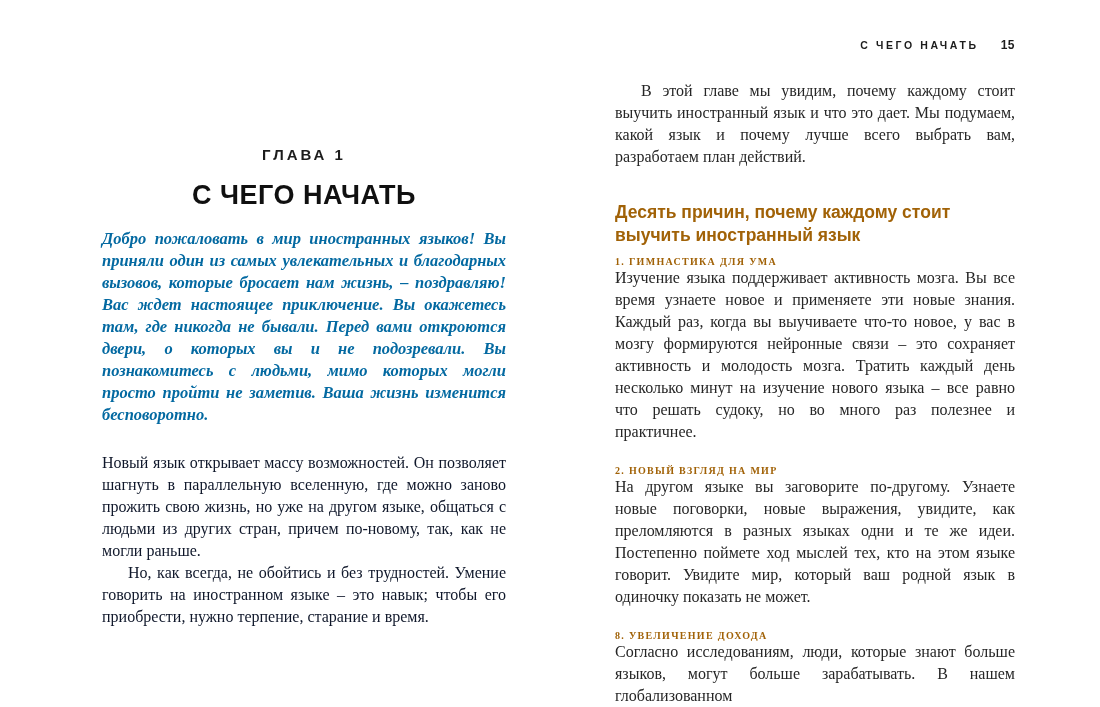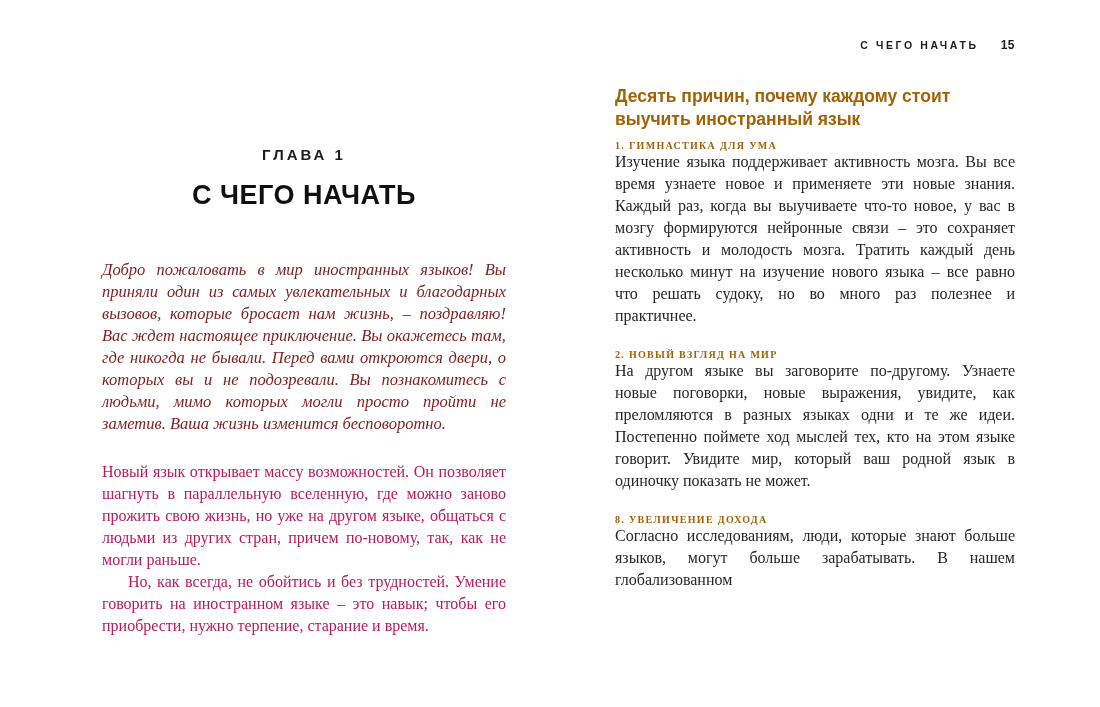--- a/index.html
+++ b/index.html
@@ -35,33 +35,34 @@
   .chapter-title {
     font-family: "Liberation Sans", sans-serif;
     font-weight: 800;
     font-size: 27px;
     letter-spacing: 0.5px;
     text-align: center;
     color: #101010;
     margin-top: 17px;
   }
   .epigraph {
-    margin-top: 48px;
+    margin-top: 17px;
     font-style: italic;
     font-size: 16.5px;
     line-height: 22px;
     text-align: justify;
-    color: #7f1d1d;
+    color: #0369a1;
+    font-weight: bold;
   }
   .body-block { margin-top: 26px; }
   .para {
     font-size: 16px;
     line-height: 22px;
     text-align: justify;
-    color: #be185d;
+    color: #0f172a;
   }
   .para.indent { text-indent: 26px; }
 
   
   .right-page {
     position: absolute;
     left: 615px;
     top: 38px;
     width: 400px;
   }
@@ -128,20 +129,21 @@
       <div class="para indent">Но, как всегда, не обойтись и без трудностей. Умение говорить на иностранном языке – это навык; чтобы его приобрести, нужно терпение, старание и время.</div>
     </div>
   </div>
 
   <div class="right-page">
     <div class="running-header">
       <span class="running-title">С ЧЕГО НАЧАТЬ</span>
       <span class="page-number">15</span>
     </div>
 
+    <div class="intro">В этой главе мы увидим, почему каждому стоит выучить иностранный язык и что это дает. Мы подумаем, какой язык и почему лучше всего выбрать вам, разработаем план действий.</div>
 
     <div class="section-heading">Десять причин, почему каждому стоит выучить иностранный язык</div>
 
     <div>
       <div class="subsection-heading first">1. ГИМНАСТИКА ДЛЯ УМА</div>
       <div class="subsection-text">Изучение языка поддерживает активность мозга. Вы все время узнаете новое и применяете эти новые знания. Каждый раз, когда вы выучиваете что-то новое, у вас в мозгу формируются нейронные связи – это сохраняет активность и молодость мозга. Тратить каждый день несколько минут на изучение нового языка – все равно что решать судоку, но во много раз полезнее и практичнее.</div>
     </div>
 
     <div>
       <div class="subsection-heading">2. НОВЫЙ ВЗГЛЯД НА МИР</div>

